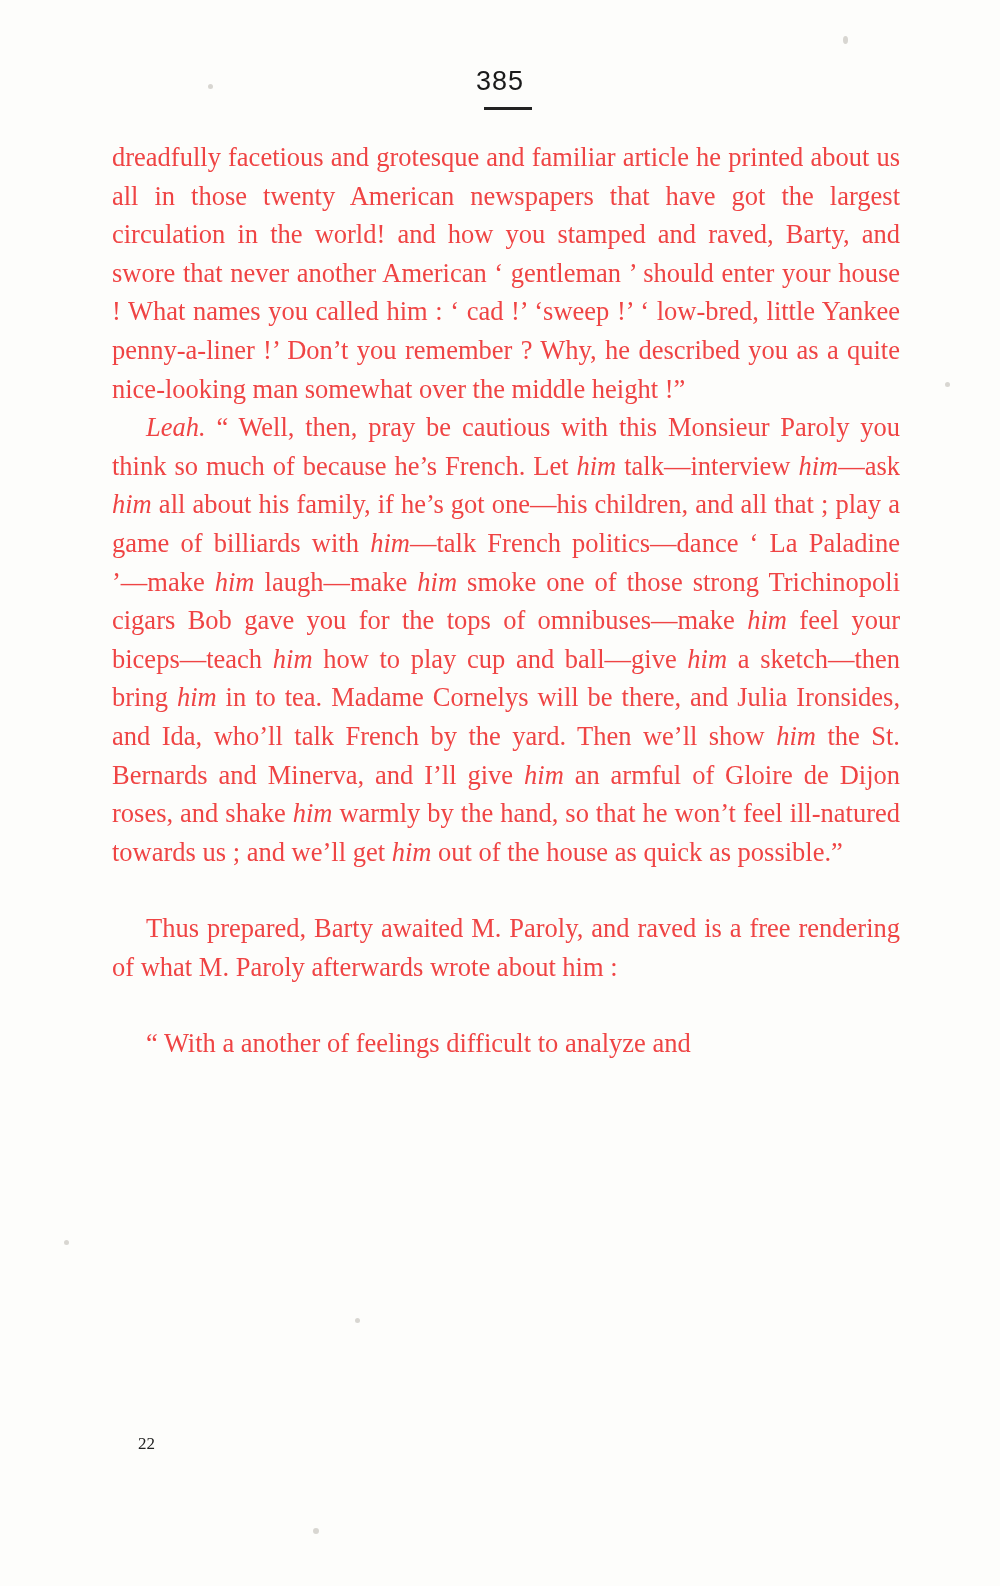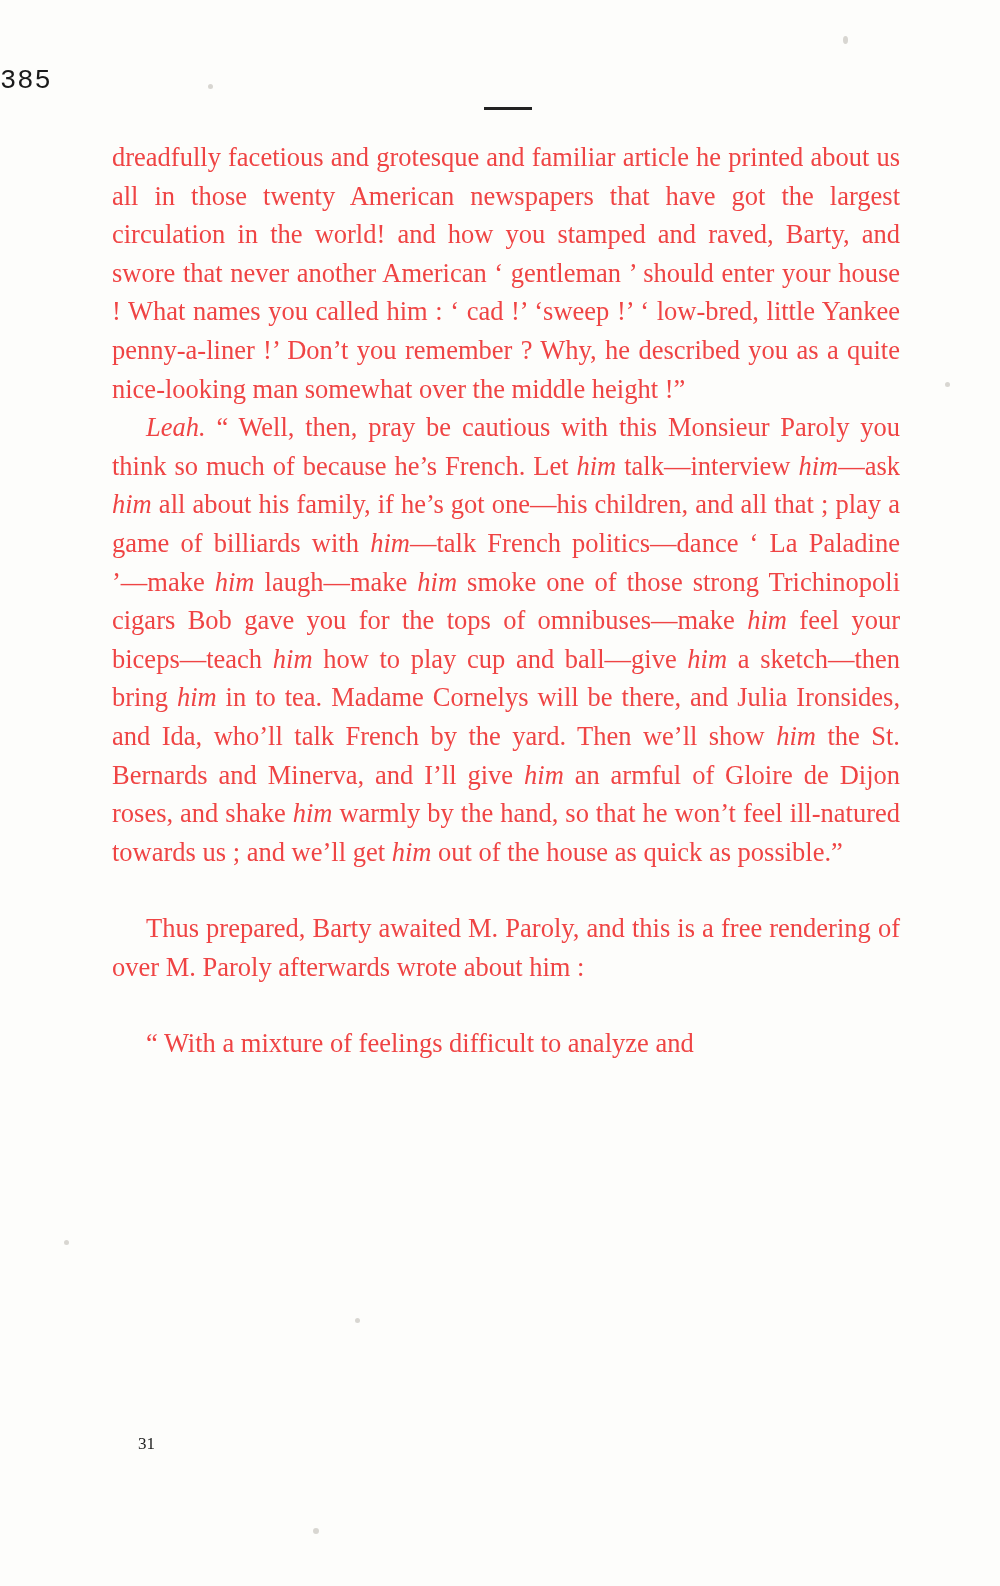--- a/index.html
+++ b/index.html
@@ -21,23 +21,24 @@
     top: 0;
     width: 1000px;
     height: 1586px;
     background: #fdfdfb;
   }
   .page-number {
     position: absolute;
     top: 66px;
     left: 0;
     width: 1000px;
+    text-align: center;
     font-size: 27px;
     letter-spacing: 1px;
-    font-family: Liberation Mono, monospace;
+    font-family: Liberation Sans, sans-serif;
   }
   .header-rule {
     position: absolute;
     top: 107px;
     left: 484px;
     width: 48px;
     height: 3px;
     background: #222;
   }
   .body-text {
@@ -83,25 +84,25 @@
 <body>
 
 <div class="page">
 
   <div class="page-number">385</div>
   <div class="header-rule"></div>
 
   <div class="body-text">
     <p class="para">dreadfully facetious and grotesque and familiar article he printed about us all in those twenty American newspapers that have got the largest circulation in the world! and how you stamped and raved, Barty, and swore that never another American ‘ gentleman ’ should enter your house !   What names you called him : ‘ cad !’ ‘sweep !’ ‘ low-bred, little Yankee penny-a-liner !’   Don’t you remember ?   Why, he described you as a quite nice-looking man somewhat over the middle height !”</p>
     <p class="para indent"><span class="ital">Leah.</span> “ Well, then, pray be cautious with this Monsieur Paroly you think so much of because he’s French. Let <span class="ital">him</span> talk—interview <span class="ital">him</span>—ask <span class="ital">him</span> all about his family, if he’s got one—his children, and all that ; play a game of billiards with <span class="ital">him</span>—talk French politics—dance ‘ La Paladine ’—make <span class="ital">him</span> laugh—make <span class="ital">him</span> smoke one of those strong Trichinopoli cigars Bob gave you for the tops of omnibuses—make <span class="ital">him</span> feel your biceps—teach <span class="ital">him</span> how to play cup and ball—give <span class="ital">him</span> a sketch—then bring <span class="ital">him</span> in to tea.   Madame Cornelys will be there, and Julia Ironsides, and Ida, who’ll talk French by the yard.   Then we’ll show <span class="ital">him</span> the St. Bernards and Minerva, and I’ll give <span class="ital">him</span> an armful of Gloire de Dijon roses, and shake <span class="ital">him</span> warmly by the hand, so that he won’t feel ill-natured towards us ; and we’ll get <span class="ital">him</span> out of the house as quick as possible.”</p>
-    <p class="para indent gap-top-lg">Thus prepared, Barty awaited M. Paroly, and this is a free rendering of over M. Paroly afterwards wrote about him :</p>
-    <p class="para indent gap-top-lg">“ With a mixture of feelings difficult to analyze and</p>
+    <p class="para indent gap-top-lg">Thus prepared, Barty awaited M. Paroly, and raved is a free rendering of what M. Paroly afterwards wrote about him :</p>
+    <p class="para indent gap-top-lg">“ With a another of feelings difficult to analyze and</p>
   </div>
 
-  <div class="sig">31</div>
+  <div class="sig">22</div>
 
   <div class="speck" style="left:843px; top:36px; width:5px; height:8px;"></div>
   <div class="speck" style="left:208px; top:84px; width:5px; height:5px;"></div>
   <div class="speck" style="left:945px; top:382px; width:5px; height:5px;"></div>
   <div class="speck" style="left:64px; top:1240px; width:5px; height:5px;"></div>
   <div class="speck" style="left:355px; top:1318px; width:5px; height:5px;"></div>
   <div class="speck" style="left:313px; top:1528px; width:6px; height:6px;"></div>
 </div>
 
 </body></html>

